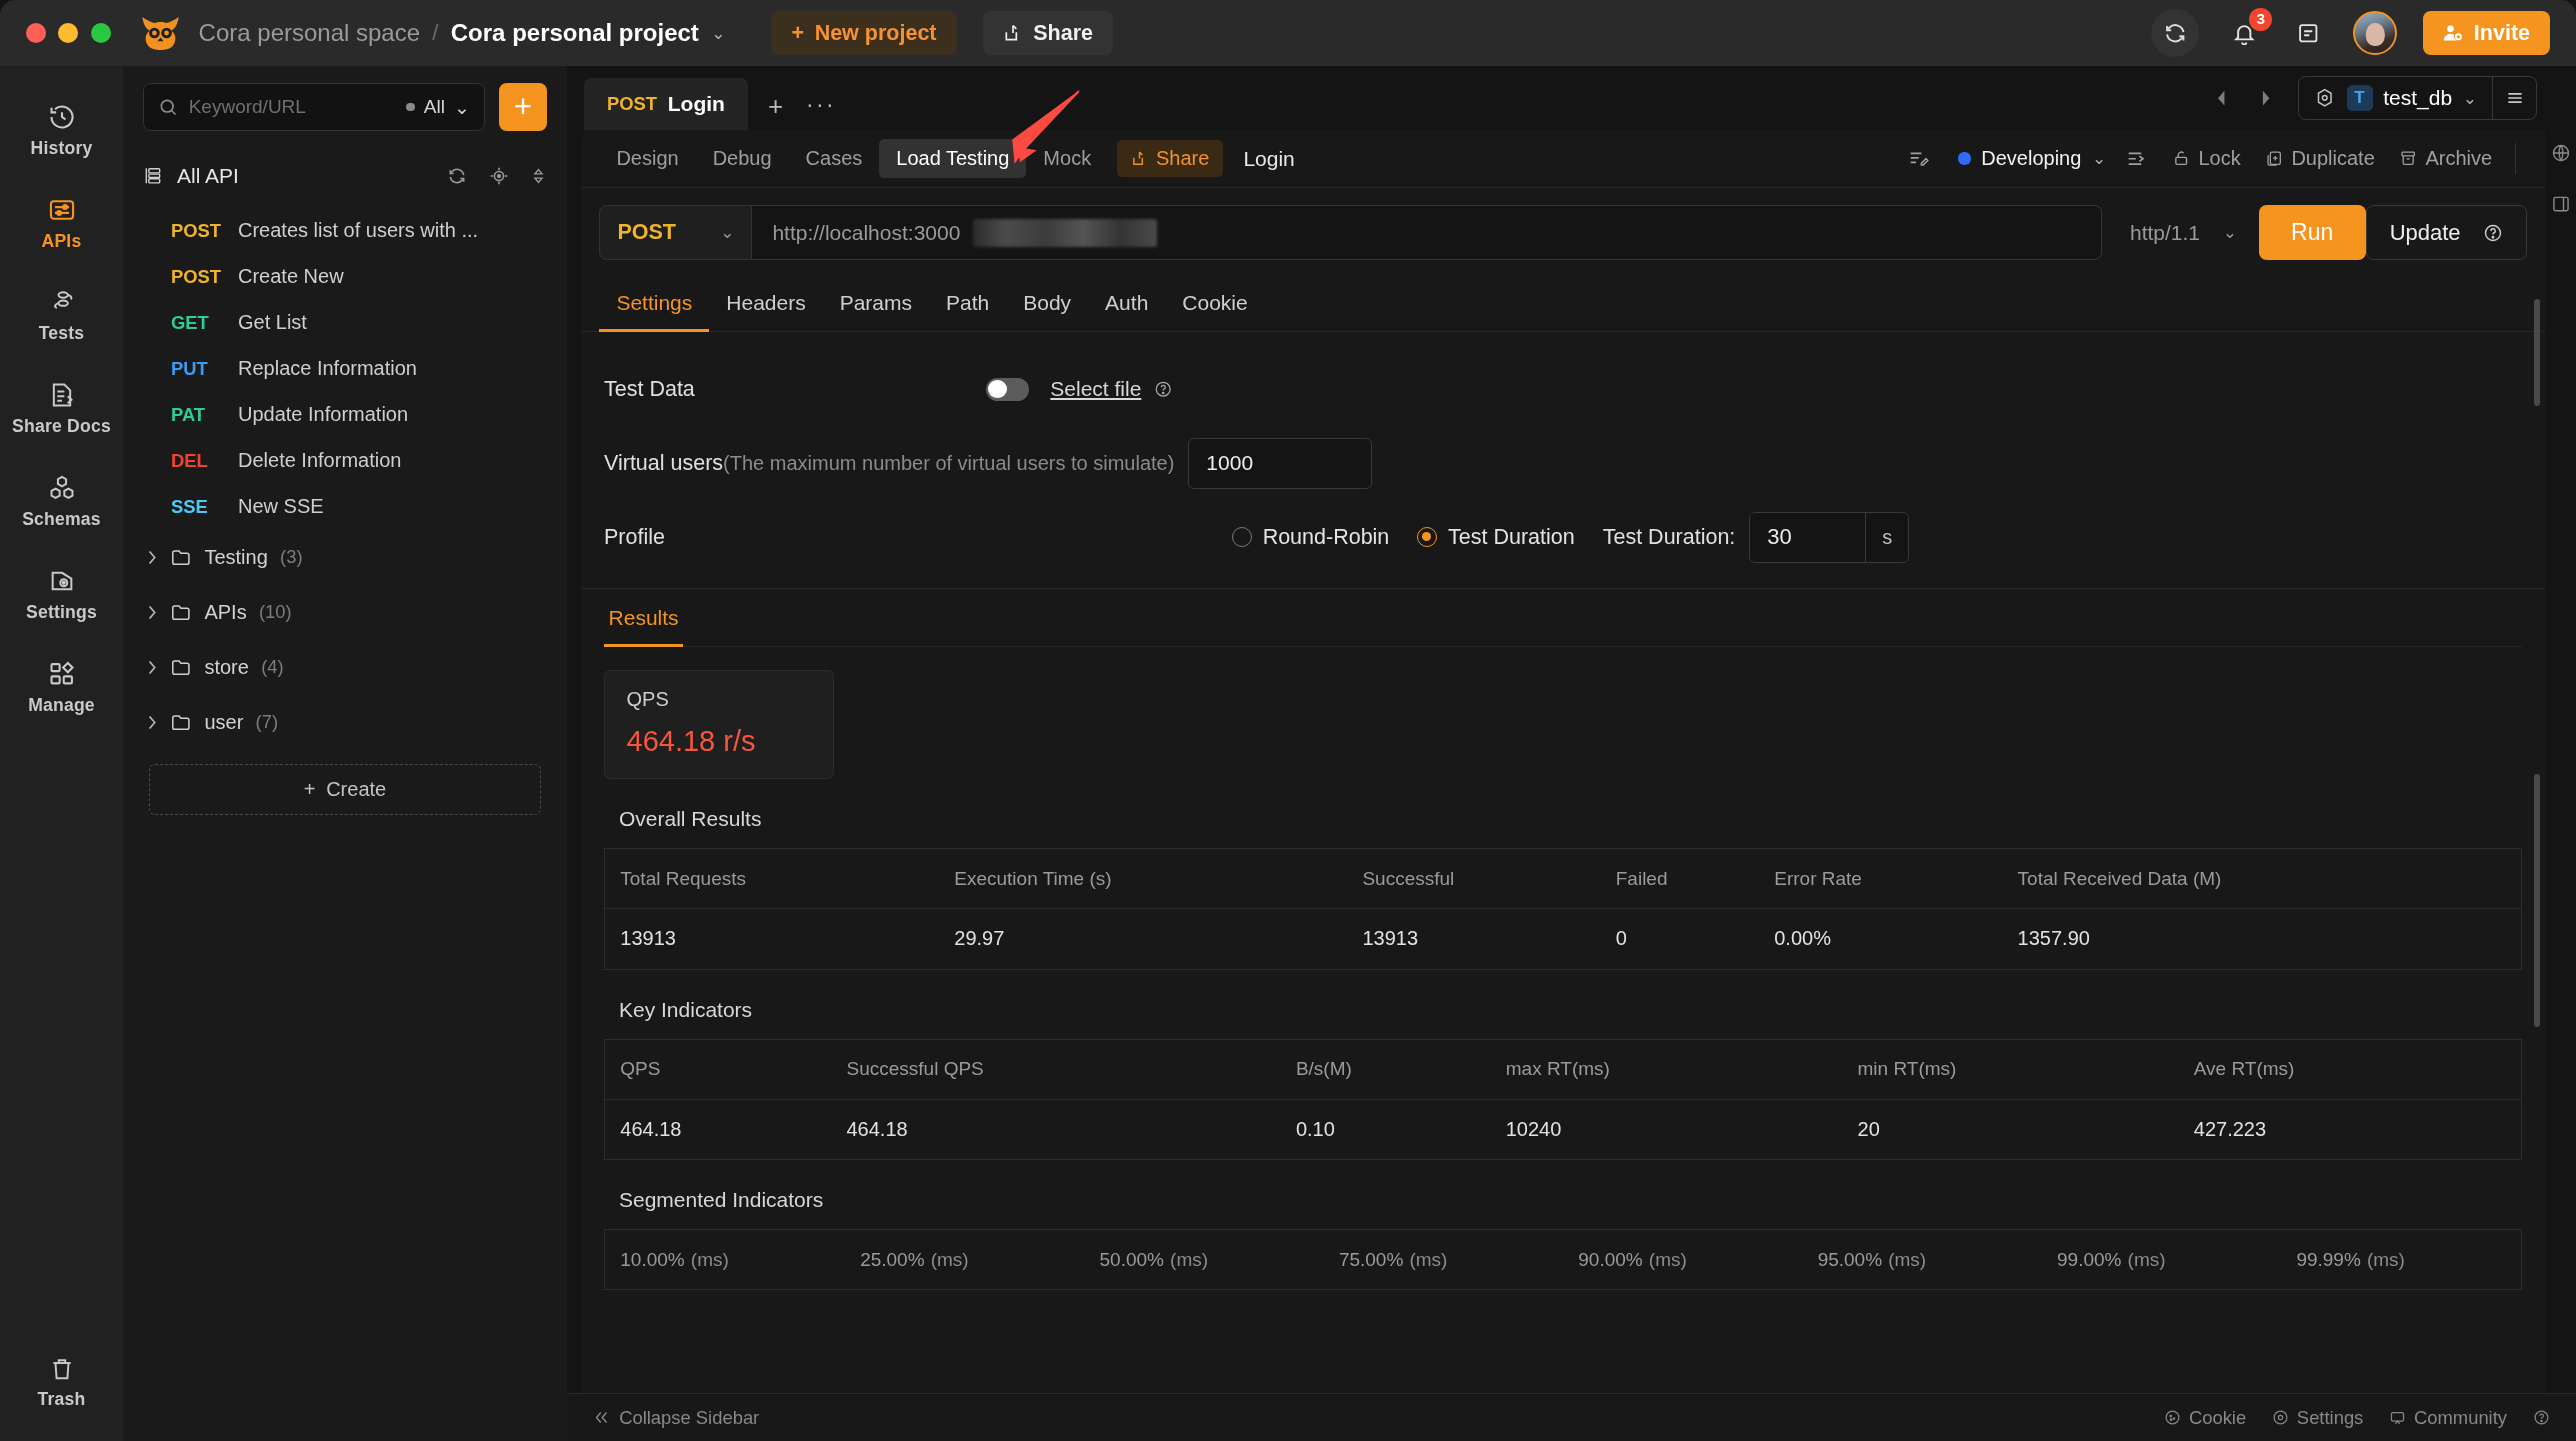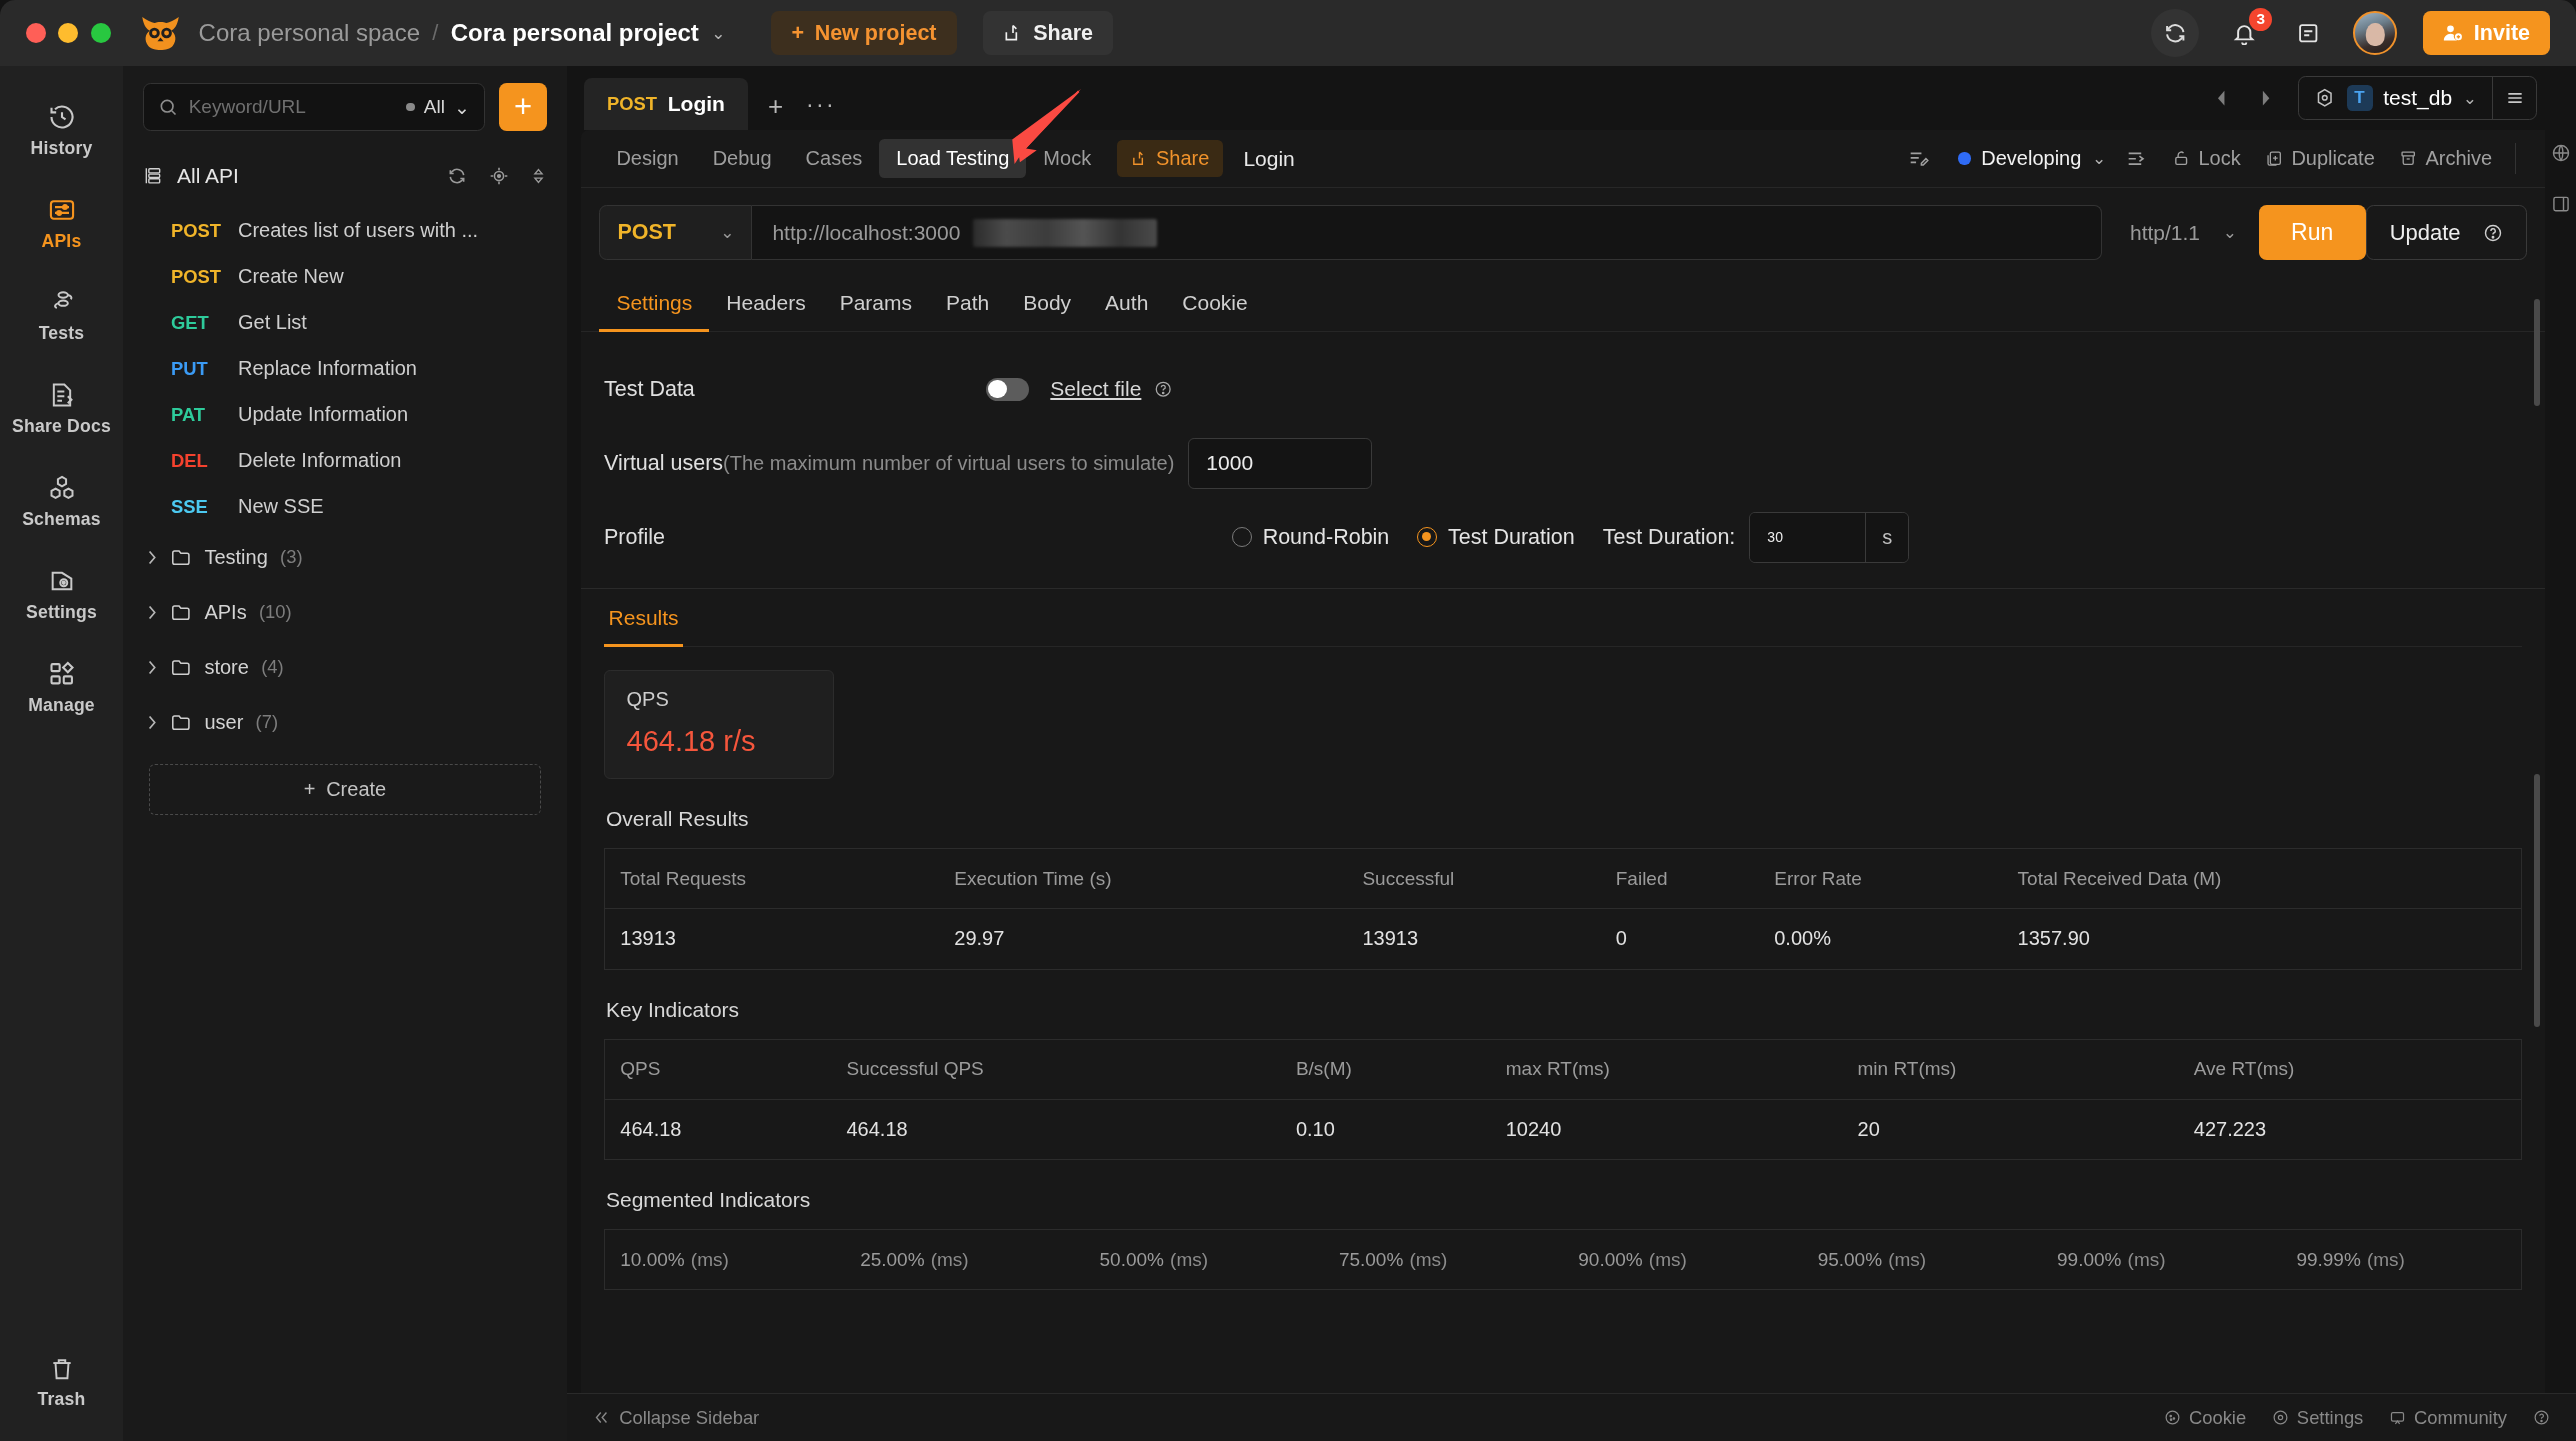--- a/index.html
+++ b/index.html
@@ -277,40 +277,40 @@
     color: #ededed; font-size: 21px;
   }
   .radio { width: 20px; height: 20px; border-radius: 50%; border: 1.5px solid #7a7a7a; cursor: pointer;}
   .radio.on { border-color: #f5941e; position: relative; }
   .radio.on::after {
     content:''; position: absolute; left: 3.8px; top: 3.8px; width: 9.2px; height: 9.2px;
     border-radius: 50%; background: #f5941e;
   }
   .radio-lbl { font-size: 21.5px; color: #e4e4e4; margin-left: 10.7px; margin-right: 28px; cursor: pointer;}
   .dur-group { display: flex; height: 51px; border: 0.8px solid #3a3a3a; border-radius: 6.1px; overflow: hidden;}
-  .dur-input { width: 115px; display: flex; align-items: center; padding: 0 17px; color: #ededed; font-size: 14px; background: #141414;}
+  .dur-input { width: 115px; display: flex; align-items: center; padding: 0 17px; color: #ededed; font-size: 22px; background: #141414;}
   .dur-unit { width: 43px; border-left: 0.8px solid #3a3a3a; display: flex; align-items: center; justify-content: center; color: #c0c0c0; font-size: 20px; background:#141414;}
 
   .divider-full { height: 0.8px; background: #2a2a2a; margin: 10.7px 0 0 0; }
 
   
   .results { padding: 0 23px; }
   .res-tabs { display: flex; border-bottom: 0.8px solid #262626; }
   .res-tab { padding: 17px 4.6px 14px; font-size: 21px; color: #f5941e; border-bottom: 3.1px solid #f5941e; margin-bottom: -0.8px; cursor: pointer;}
   .cards { display: flex; gap: 23px; margin-top: 23px; }
   .card {
     min-width: 230px; background: #1f1f1f; border: 0.8px solid #2c2c2c;
     border-radius: 6.1px; padding: 17px 21.5px 20px;
   }
   .card .ct { font-size: 20px; color: #cdcdcd; }
   .card .cv { font-size: 29px; margin-top: 14px; }
   .cv.red { color: #f5563c; }
   .cv.teal { color: #2ecb9b; }
 
-  .sec-title { font-size: 21px; color: #d8d8d8; margin: 28px 2px 17px; }
+  .sec-title { font-size: 21px; color: #d8d8d8; margin: 28px 15px 17px; }
   table.rt { width: 100%; border-collapse: collapse; border: 0.8px solid #2c2c2c; border-radius: 6.1px; }
   table.rt th {
     text-align: left; font-weight: normal; color: #9b9b9b; font-size: 19px;
     padding: 18.4px 0 18.4px 15.3px; border-bottom: 0.8px solid #2c2c2c;
   }
   table.rt td { color: #e2e2e2; font-size: 20px; padding: 18.4px 0 18.4px 15.3px; }
   table.rt .pct { color: #9b9b9b; }
   .pct-unit { color: #8c8c8c; margin-left: 6.1px; }
 
   

